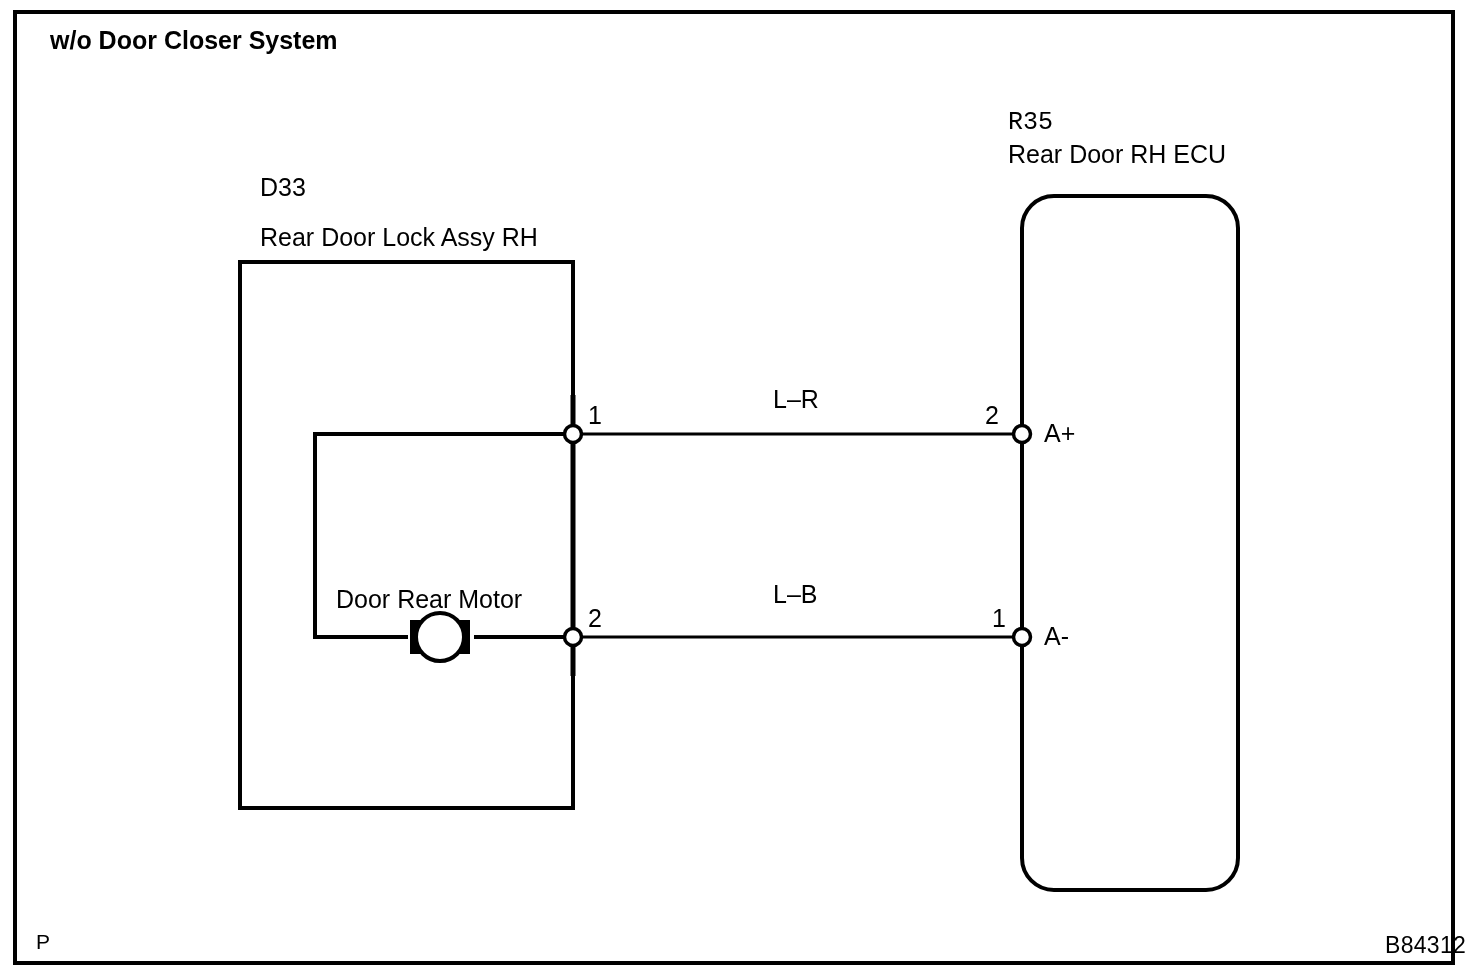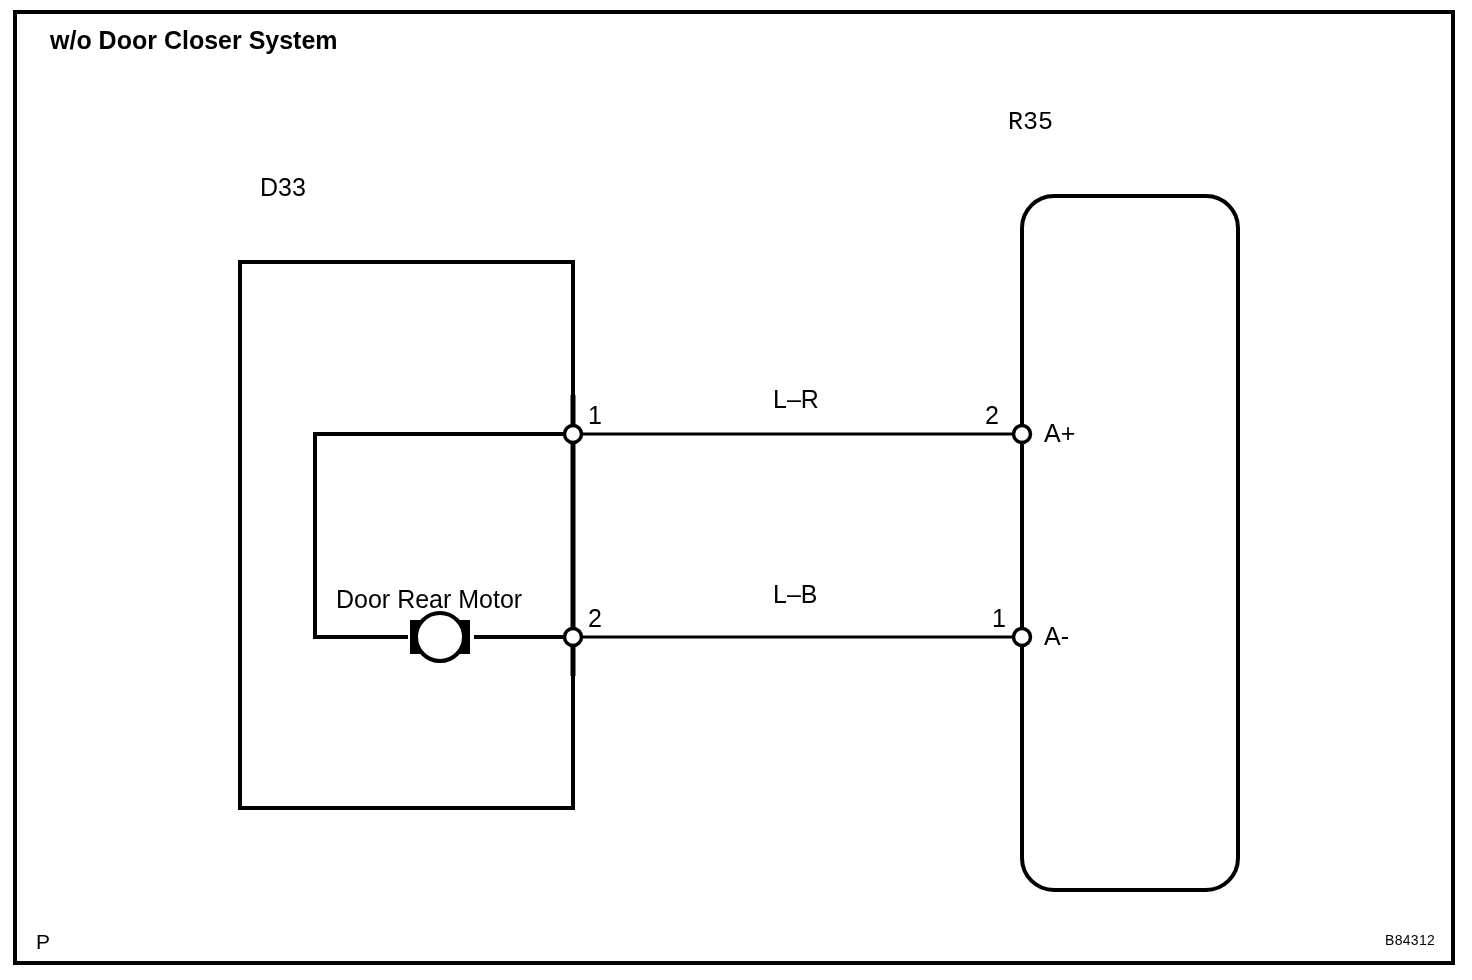--- a/index.html
+++ b/index.html
@@ -62,37 +62,39 @@
     position: absolute;
     left: 36px;
     top: 930px;
     font-size: 21px;
     color: #000000;
   }
   .code-b {
     position: absolute;
     left: 1385px;
     top: 932px;
-    font-size: 14px;
+    font-size: 23px;
     color: #000000;
     letter-spacing: 0.3px;
   }
 </style>
 </head>
 <body>
 
 <div id="page">
 
   <div class="frame"></div>
 
   <div class="title">w/o Door Closer System</div>
 
   <div class="lbl" style="left:1008px; top:107px;font-family:Liberation Mono, monospace;">R35</div>
+  <div class="lbl" style="left:1008px; top:139px;">Rear Door RH ECU</div>
 
   <div class="lbl" style="left:260px; top:172px;">D33</div>
+  <div class="lbl" style="left:260px; top:222px;">Rear Door Lock Assy RH</div>
 
   <div class="lbl" style="left:336px; top:584px;">Door Rear Motor</div>
 
   <div class="lbl" style="left:588px; top:400px;">1</div>
   <div class="lbl" style="left:588px; top:603px;">2</div>
 
   <div class="lbl" style="left:985px; top:400px;">2</div>
   <div class="lbl" style="left:992px; top:603px;">1</div>
 
   <div class="lbl" style="left:1044px; top:418px;">A+</div>

